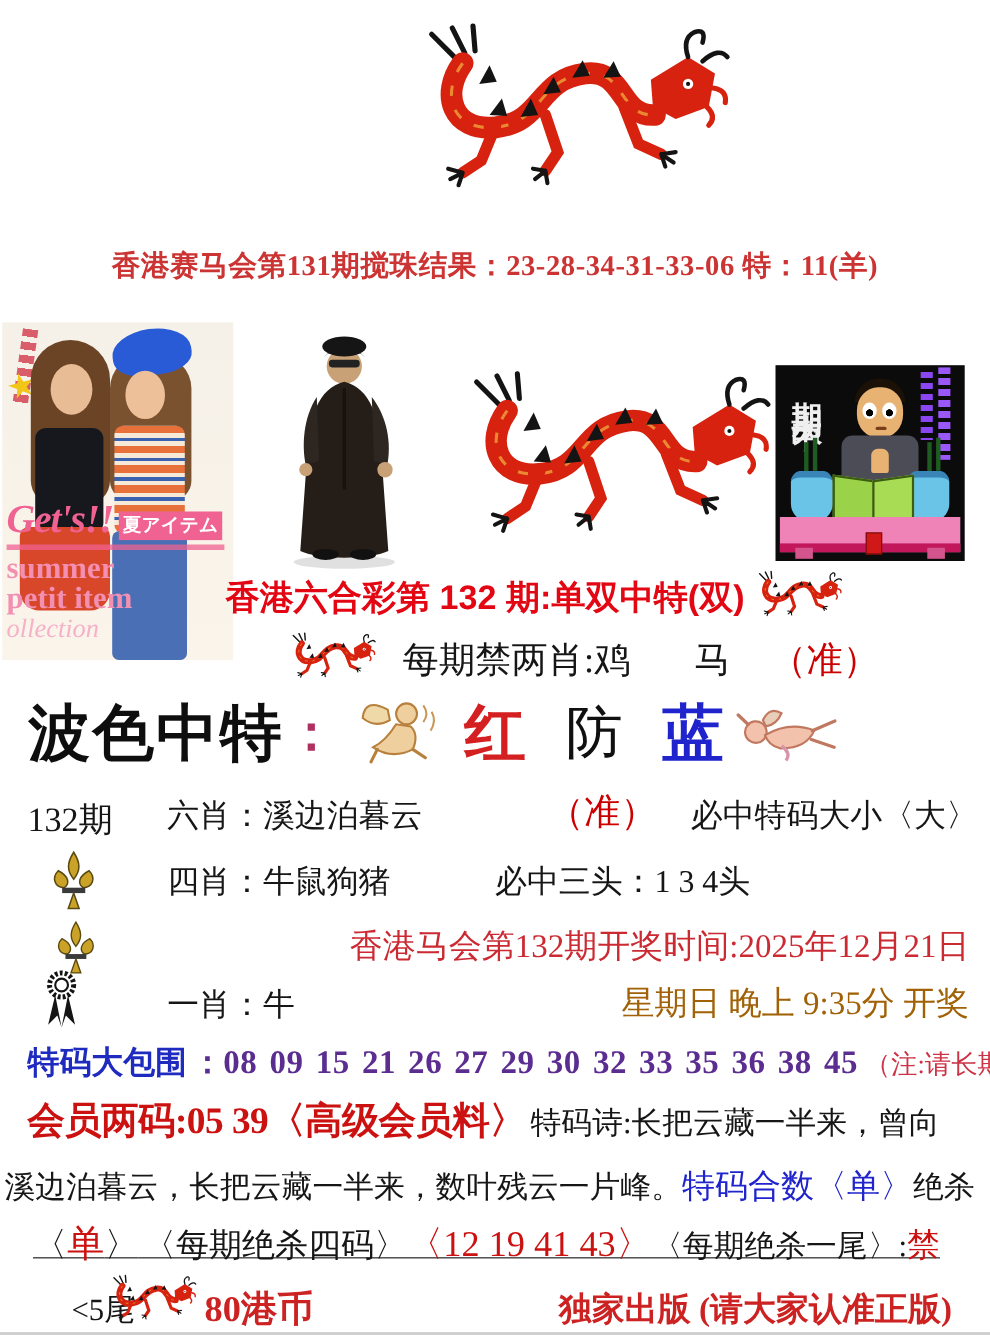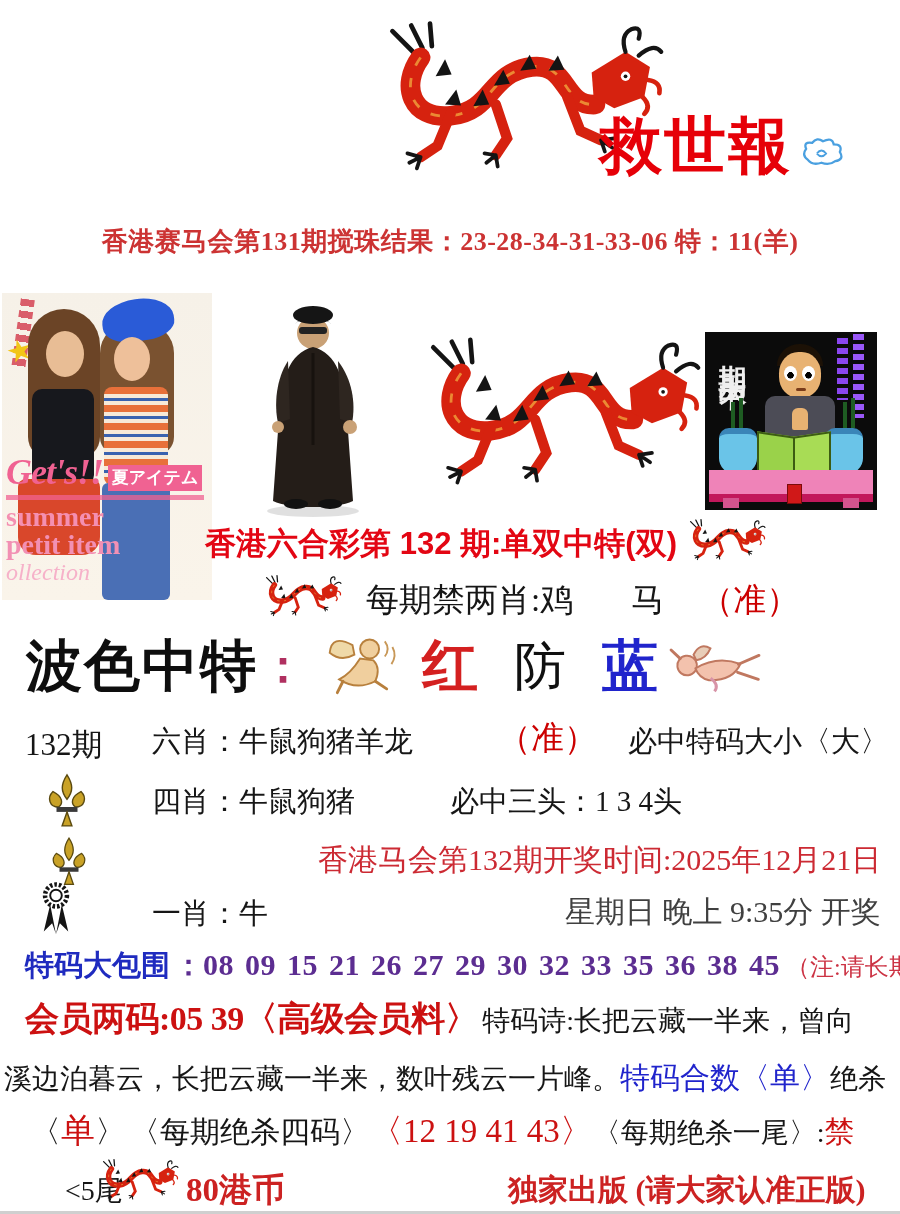--- a/index.html
+++ b/index.html
@@ -94,37 +94,37 @@
   .r1-mark{left:498px;top:716px;font-size:33px;color:#cc0000;}
   .r1-right{left:628px;top:722px;}
   .fleur-four{left:46px;top:770px;width:42px;height:60px;}
   .r2-label{left:152px;top:782px;}
   .r2-right{left:450px;top:782px;}
   .fleur-three{left:50px;top:834px;width:38px;height:54px;}
   .r3-label{left:152px;top:842px;}
   .r3-right{left:318px;top:840px;font-size:30px;color:#cc2a33;}
   .medal{left:33px;top:880px;width:46px;height:58px;}
   .r4-label{left:152px;top:894px;}
-  .r4-right{left:565px;top:892px;font-size:30px;color:#404040;}
+  .r4-right{left:565px;top:892px;font-size:30px;color:#a16207;}
 
   
   .baowei{left:25px;top:946px;display:flex;align-items:baseline;white-space:nowrap;}
   .baowei-label{font-size:29px;font-weight:700;color:#1f2bbf;}
   .baowei-colon{font-size:29px;font-weight:700;color:#5c2d91;margin-left:4px;}
   .baowei-nums{font-size:30px;font-weight:700;color:#5c2d91;word-spacing:3px;letter-spacing:.5px;}
   .baowei-note{font-size:24px;color:#cc3344;margin-left:6px;}
 
   .member{left:25px;top:996px;display:flex;align-items:baseline;white-space:nowrap;}
   .member-red{font-size:34px;font-weight:700;color:#cc1111;letter-spacing:-.5px;}
   .member-black{font-size:28px;color:#161616;margin-left:4px;}
 
   .poem{left:4px;top:1058px;white-space:nowrap;font-size:28px;color:#161616;}
   .poem-blue{font-size:30px;color:#2024cc;}
 
-  .kill{left:30px;top:1108px;white-space:nowrap;}
+  .kill{left:30px;top:1108px;white-space:nowrap;text-decoration:underline;}
   .kill-b{font-size:31px;color:#161616;}
   .kill-dan{font-size:34px;color:#cc1111;}
   .kill-four-label{font-size:30px;color:#161616;}
   .kill-four-nums{font-size:33px;color:#cc1111;}
   .kill-tail-label{font-size:28px;color:#161616;}
   .kill-tail-val{font-size:30px;color:#cc1111;}
 
   .bottom-left{left:18px;top:1172px;font-size:28px;color:#161616;margin-left:47px;}
   .bottom-dragon{left:95px;top:1158px;width:90px;height:52px;}
   .bottom-price{left:186px;top:1168px;font-size:33px;color:#cc2222;font-weight:600;}
@@ -212,26 +212,20 @@
       <path d="M39,38 L49,80 L36,67 L30,84 Z" fill="#141414"></path>
     </symbol>
   </defs>
 </svg>
 
 <div class="page">
 
   <svg class="abs masthead-dragon">
       <use href="#sym-dragon"></use>
     </svg>
-  <div class="abs masthead">
-    <span class="title">救世報</span>
-    <svg class="cloud">
-        <use href="#sym-cloud"></use>
-      </svg>
-  </div>
 
   <div class="abs result-line">香港赛马会第131期搅珠结果：23-28-34-31-33-06 特：11(羊)</div>
 
   <div class="abs magazine">
     <div class="abs mag-scribble"></div>
     <div class="abs mag-star">★</div>
     <div class="abs gA-hair"></div>
     <div class="abs gA-face"></div>
     <div class="abs gA-top"></div>
     <div class="abs gA-skirt"></div>
@@ -317,21 +311,21 @@
       </svg>
     <span class="bose-hit">红</span>
     <span class="bose-guard">防</span>
     <span class="bose-avoid">蓝</span>
     <svg class="cherub-fly">
         <use href="#sym-cherub-fly"></use>
       </svg>
   </div>
 
   <span class="abs tip r1-prefix">132期</span>
-  <span class="abs tip r1-label">六肖：牛鼠狗猪羊龙</span>
+  <span class="abs tip r1-label">六肖：溪边泊暮云</span>
   <span class="abs r1-mark">（准）</span>
   <span class="abs tip r1-right">必中特码大小〈大〉</span>
 
   <svg class="abs fleur-four">
       <use href="#sym-fleur"></use>
     </svg>
   <span class="abs tip r2-label">四肖：牛鼠狗猪</span>
   <span class="abs tip r2-right">必中三头：1 3 4头</span>
 
   <svg class="abs fleur-three">

